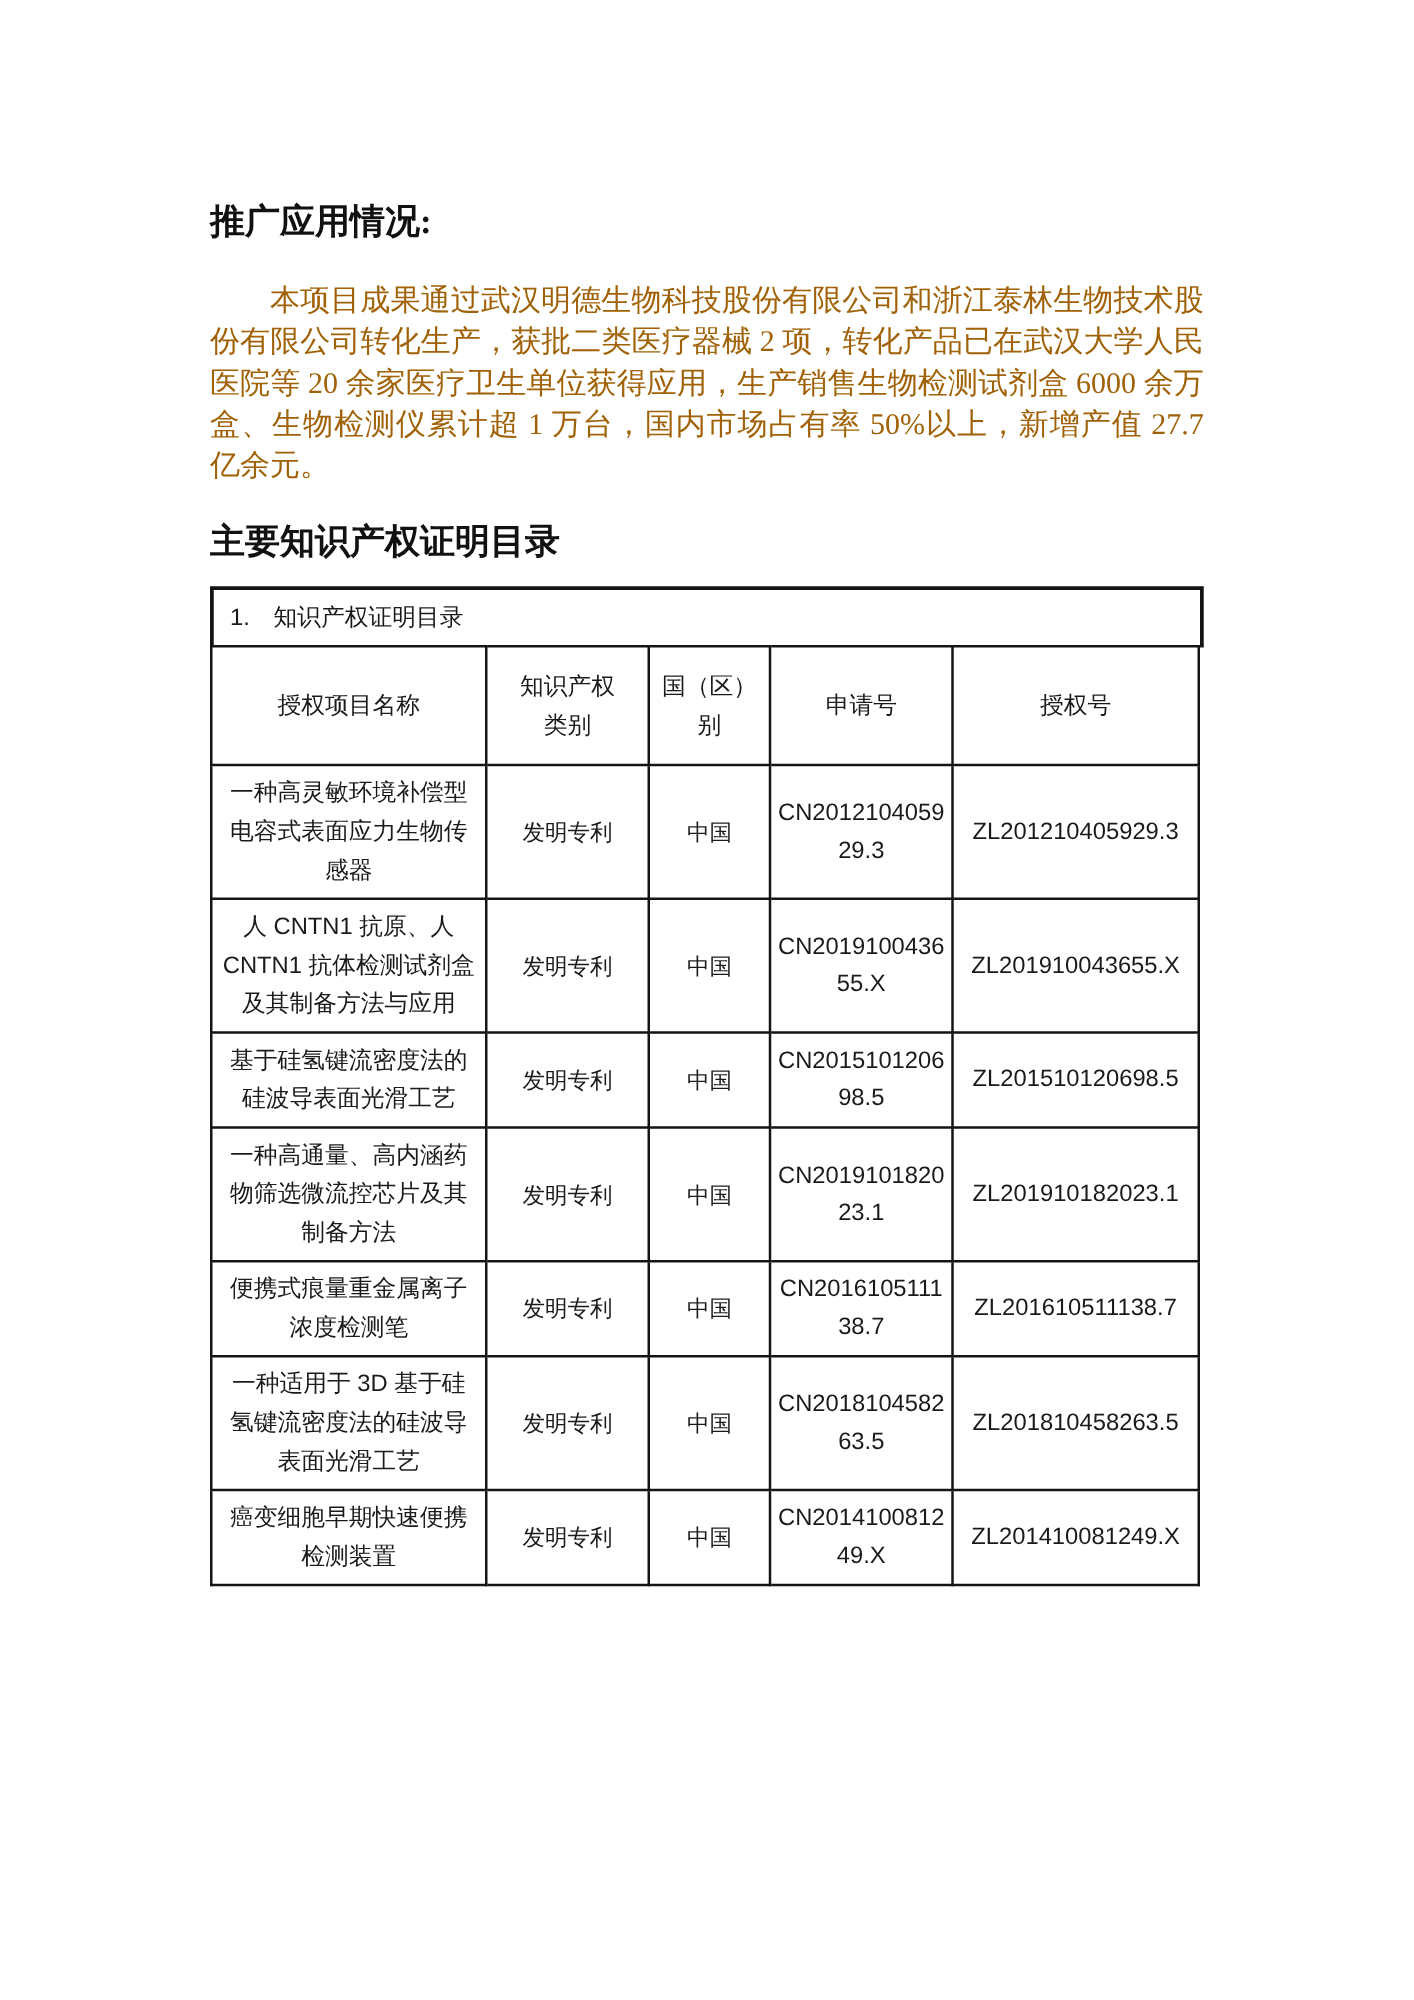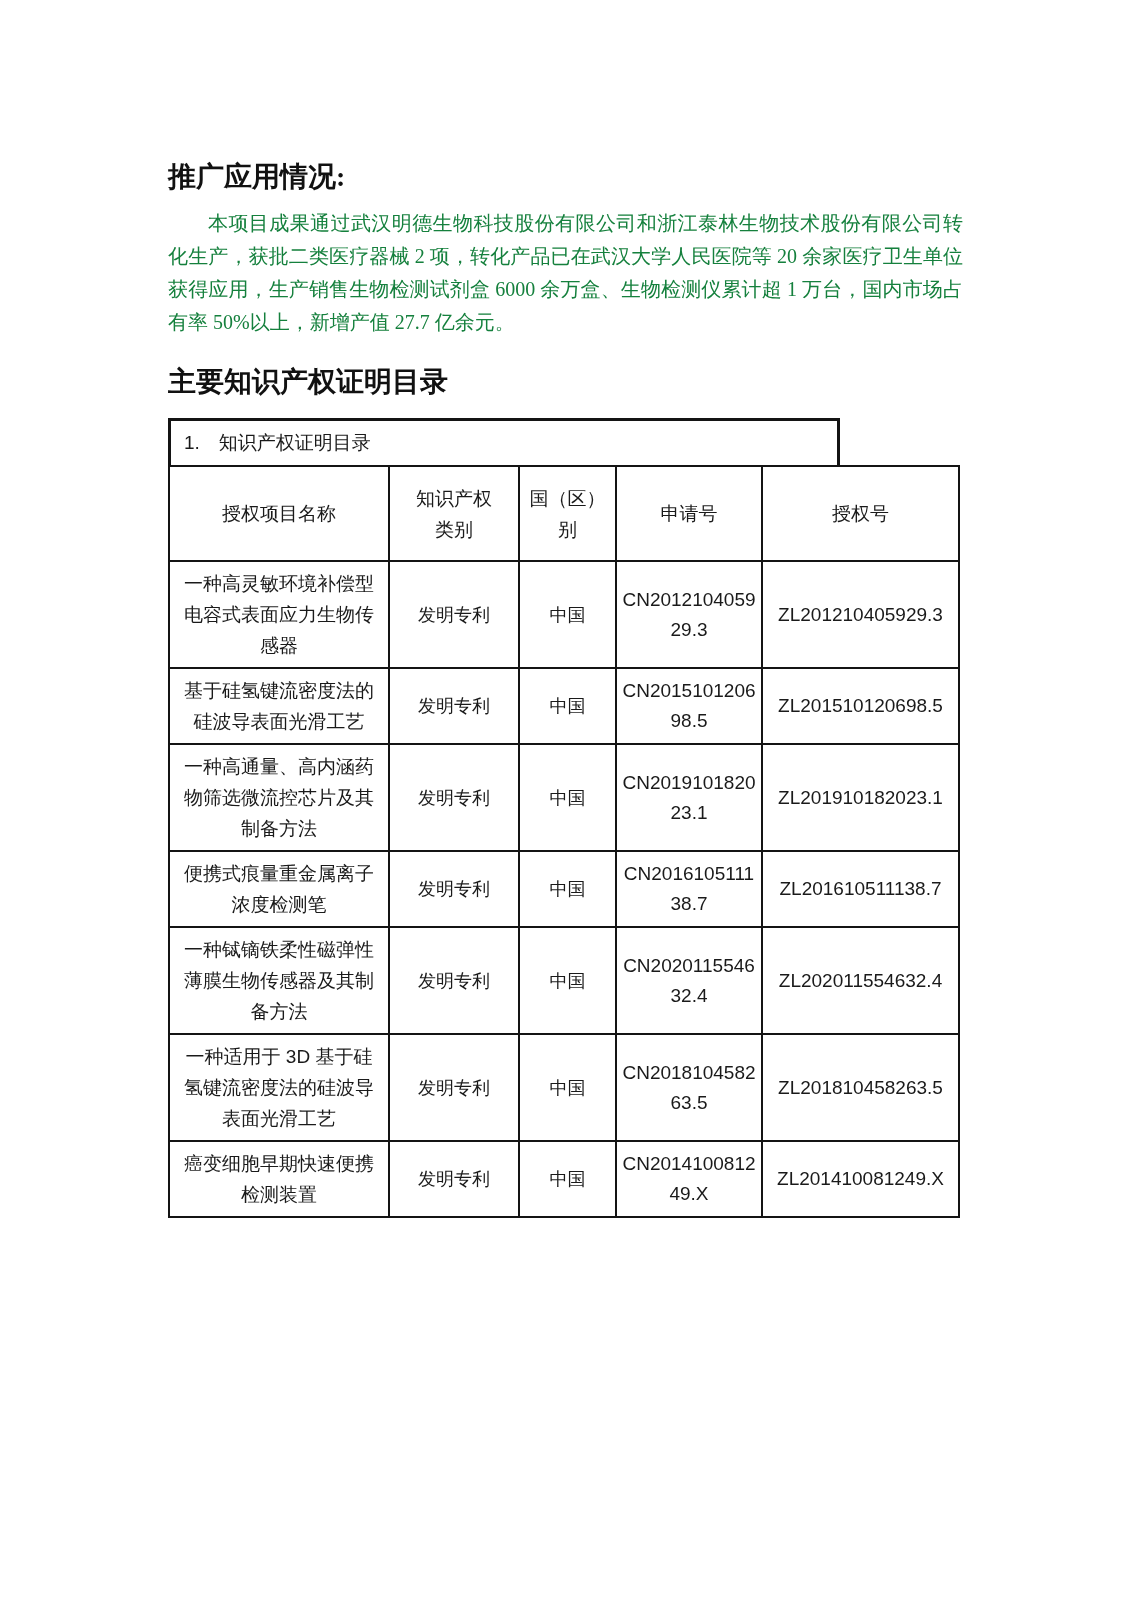--- a/index.html
+++ b/index.html
@@ -22,34 +22,34 @@
     width: 795px;
   }
   .sec-heading {
     margin: 0;
     font-size: 28px;
     font-weight: 700;
     font-family: "Liberation Serif", "DejaVu Serif", serif;
     color: #111111;
   }
   .para {
-    margin: 11px 0 0 0;
-    font-size: 20px;
+    margin: 29px 0 0 0;
+    font-size: 24px;
     line-height: 33px;
     text-align: justify;
     text-indent: 2em;
-    color: #15803d;
+    color: #a16207;
   }
   .sec-heading.second {
     margin-top: 24px;
   }
   .tbl-title {
     box-sizing: border-box;
     margin-top: 17px;
-    width: 672px;
+    width: 795px;
     border: 3px solid #141414;
     border-bottom-width: 2px;
     padding: 9px 6px 9px 13px;
     font-family: "Liberation Sans", "DejaVu Sans", sans-serif;
     font-size: 19px;
     color: #1a1a1a;
     background: #ffffff;
   }
   table.ip-table {
     border-collapse: collapse;
@@ -135,20 +135,27 @@
       </thead>
       <tbody>
         <tr>
           <td class="c-name">一种高灵敏环境补偿型电容式表面应力生物传感器</td>
           <td class="c-cat">发明专利</td>
           <td class="c-country">中国</td>
           <td class="c-app">CN201210405929.3</td>
           <td class="c-grant">ZL201210405929.3</td>
         </tr>
         <tr>
+          <td class="c-name">人 CNTN1 抗原、人 CNTN1 抗体检测试剂盒及其制备方法与应用</td>
+          <td class="c-cat">发明专利</td>
+          <td class="c-country">中国</td>
+          <td class="c-app">CN201910043655.X</td>
+          <td class="c-grant">ZL201910043655.X</td>
+        </tr>
+        <tr>
           <td class="c-name">基于硅氢键流密度法的硅波导表面光滑工艺</td>
           <td class="c-cat">发明专利</td>
           <td class="c-country">中国</td>
           <td class="c-app">CN201510120698.5</td>
           <td class="c-grant">ZL201510120698.5</td>
         </tr>
         <tr>
           <td class="c-name">一种高通量、高内涵药物筛选微流控芯片及其制备方法</td>
           <td class="c-cat">发明专利</td>
           <td class="c-country">中国</td>
@@ -156,27 +163,20 @@
           <td class="c-grant">ZL201910182023.1</td>
         </tr>
         <tr>
           <td class="c-name">便携式痕量重金属离子浓度检测笔</td>
           <td class="c-cat">发明专利</td>
           <td class="c-country">中国</td>
           <td class="c-app">CN201610511138.7</td>
           <td class="c-grant">ZL201610511138.7</td>
         </tr>
         <tr>
-          <td class="c-name">一种铽镝铁柔性磁弹性薄膜生物传感器及其制备方法</td>
-          <td class="c-cat">发明专利</td>
-          <td class="c-country">中国</td>
-          <td class="c-app">CN202011554632.4</td>
-          <td class="c-grant">ZL202011554632.4</td>
-        </tr>
-        <tr>
           <td class="c-name">一种适用于 3D 基于硅氢键流密度法的硅波导表面光滑工艺</td>
           <td class="c-cat">发明专利</td>
           <td class="c-country">中国</td>
           <td class="c-app">CN201810458263.5</td>
           <td class="c-grant">ZL201810458263.5</td>
         </tr>
         <tr>
           <td class="c-name">癌变细胞早期快速便携检测装置</td>
           <td class="c-cat">发明专利</td>
           <td class="c-country">中国</td>

